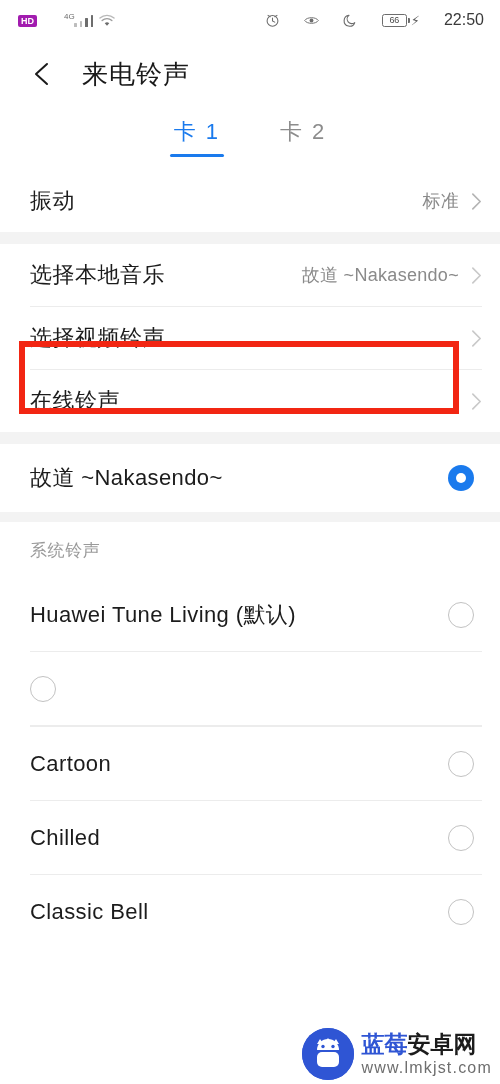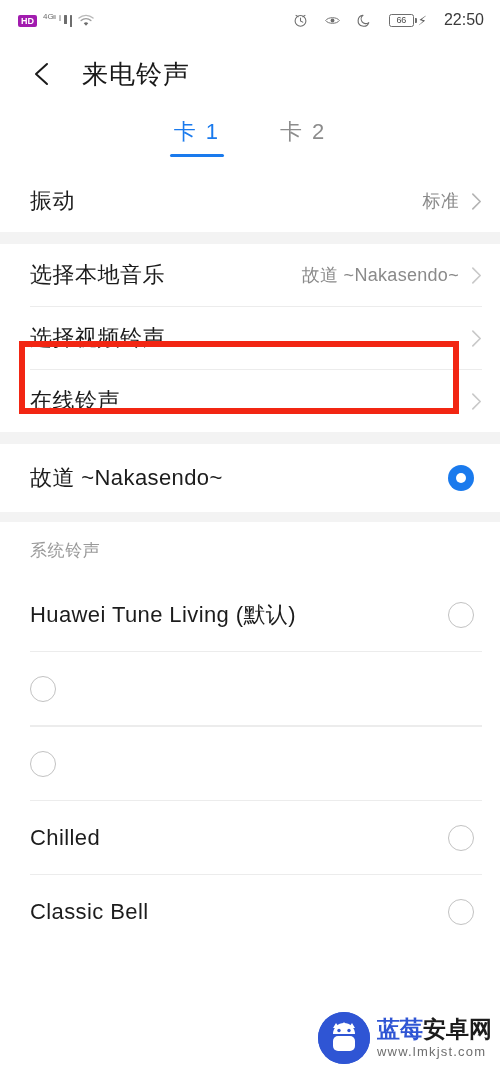--- a/index.html
+++ b/index.html
@@ -22,34 +22,34 @@
   
   .statusbar {
     height: 40px;
     display: flex;
     align-items: center;
     justify-content: space-between;
     padding: 0 16px 0 18px;
     color: #5a5a5a;
   }
   .sb-left { display: flex; align-items: flex-end; gap: 6px; }
-  .sb-right { display: flex; align-items: center; gap: 17px; }
+  .sb-right { display: flex; align-items: center; gap: 24px; }
 
   .hd-badge {
     display: inline-block;
     font-size: 9px;
     font-weight: bold;
     color: #ffffff;
     background: #a21caf;
     border-radius: 2px;
     padding: 1px 3px;
     line-height: 10px;
     letter-spacing: 0px;
   }
-  .sig-wrap { display: flex; gap: 3px; position: relative; padding-left: 10px;}
+  .sig-wrap { display: flex; align-items: flex-end; gap: 3px; position: relative; padding-left: 10px; margin-left: 21px;}
   .sig-label {
     position: absolute;
     left: 0; top: -2px;
     font-size: 8px;
     color: #6d6d6d;
     line-height: 8px;
   }
   .bar { width: 2.5px; background: #6d6d6d; border-radius: 0.5px; }
   .bar.b1 { height: 4px; background:#bdbdbd; }
   .bar.b2 { height: 6px; background:#bdbdbd; }
@@ -222,21 +222,21 @@
     content: "";
     width: 10px; height: 10px;
     border-radius: 50%;
     background: #ffffff;
   }
 
   
   .watermark {
     position: absolute;
     right: 8px;
-    bottom: 20px;
+    bottom: 4px;
     display: flex;
     align-items: center;
     gap: 7px;
     z-index: 8;
   }
   .wm-logo {
     width: 52px; height: 52px;
     border-radius: 50%;
     background: #2f55d4;
     position: relative;
@@ -244,21 +244,21 @@
   }
   .wm-text { display: flex; flex-direction: column; line-height: 1; }
   .wm-name {
     font-size: 23px;
     font-weight: bold;
     letter-spacing: 0px;
   }
   .wm-name .b1c { color: #2f55d4; }
   .wm-name .b2c { color: #1c1c1c; }
   .wm-url {
-    font-size: 13px;
+    font-size: 16px;
     color: #6e6e6e;
     letter-spacing: 1.2px;
     margin-top: 4px;
   }
 </style>
 </head>
 <body>
 
 <div class="phone">
 
@@ -387,20 +387,21 @@
   <div class="sep"></div>
 
   <div class="tone-row">
     <span class="radio-off"></span>
   </div>
   <div class="sep"></div>
 
   <div class="sep"></div>
 
   <div class="tone-row">
+    <span class="tone-label">Cartoon</span>
     <span class="radio-off"></span>
   </div>
   <div class="sep"></div>
 
   <div class="tone-row">
     <span class="tone-label">Chilled</span>
     <span class="radio-off"></span>
   </div>
   <div class="sep"></div>
 

